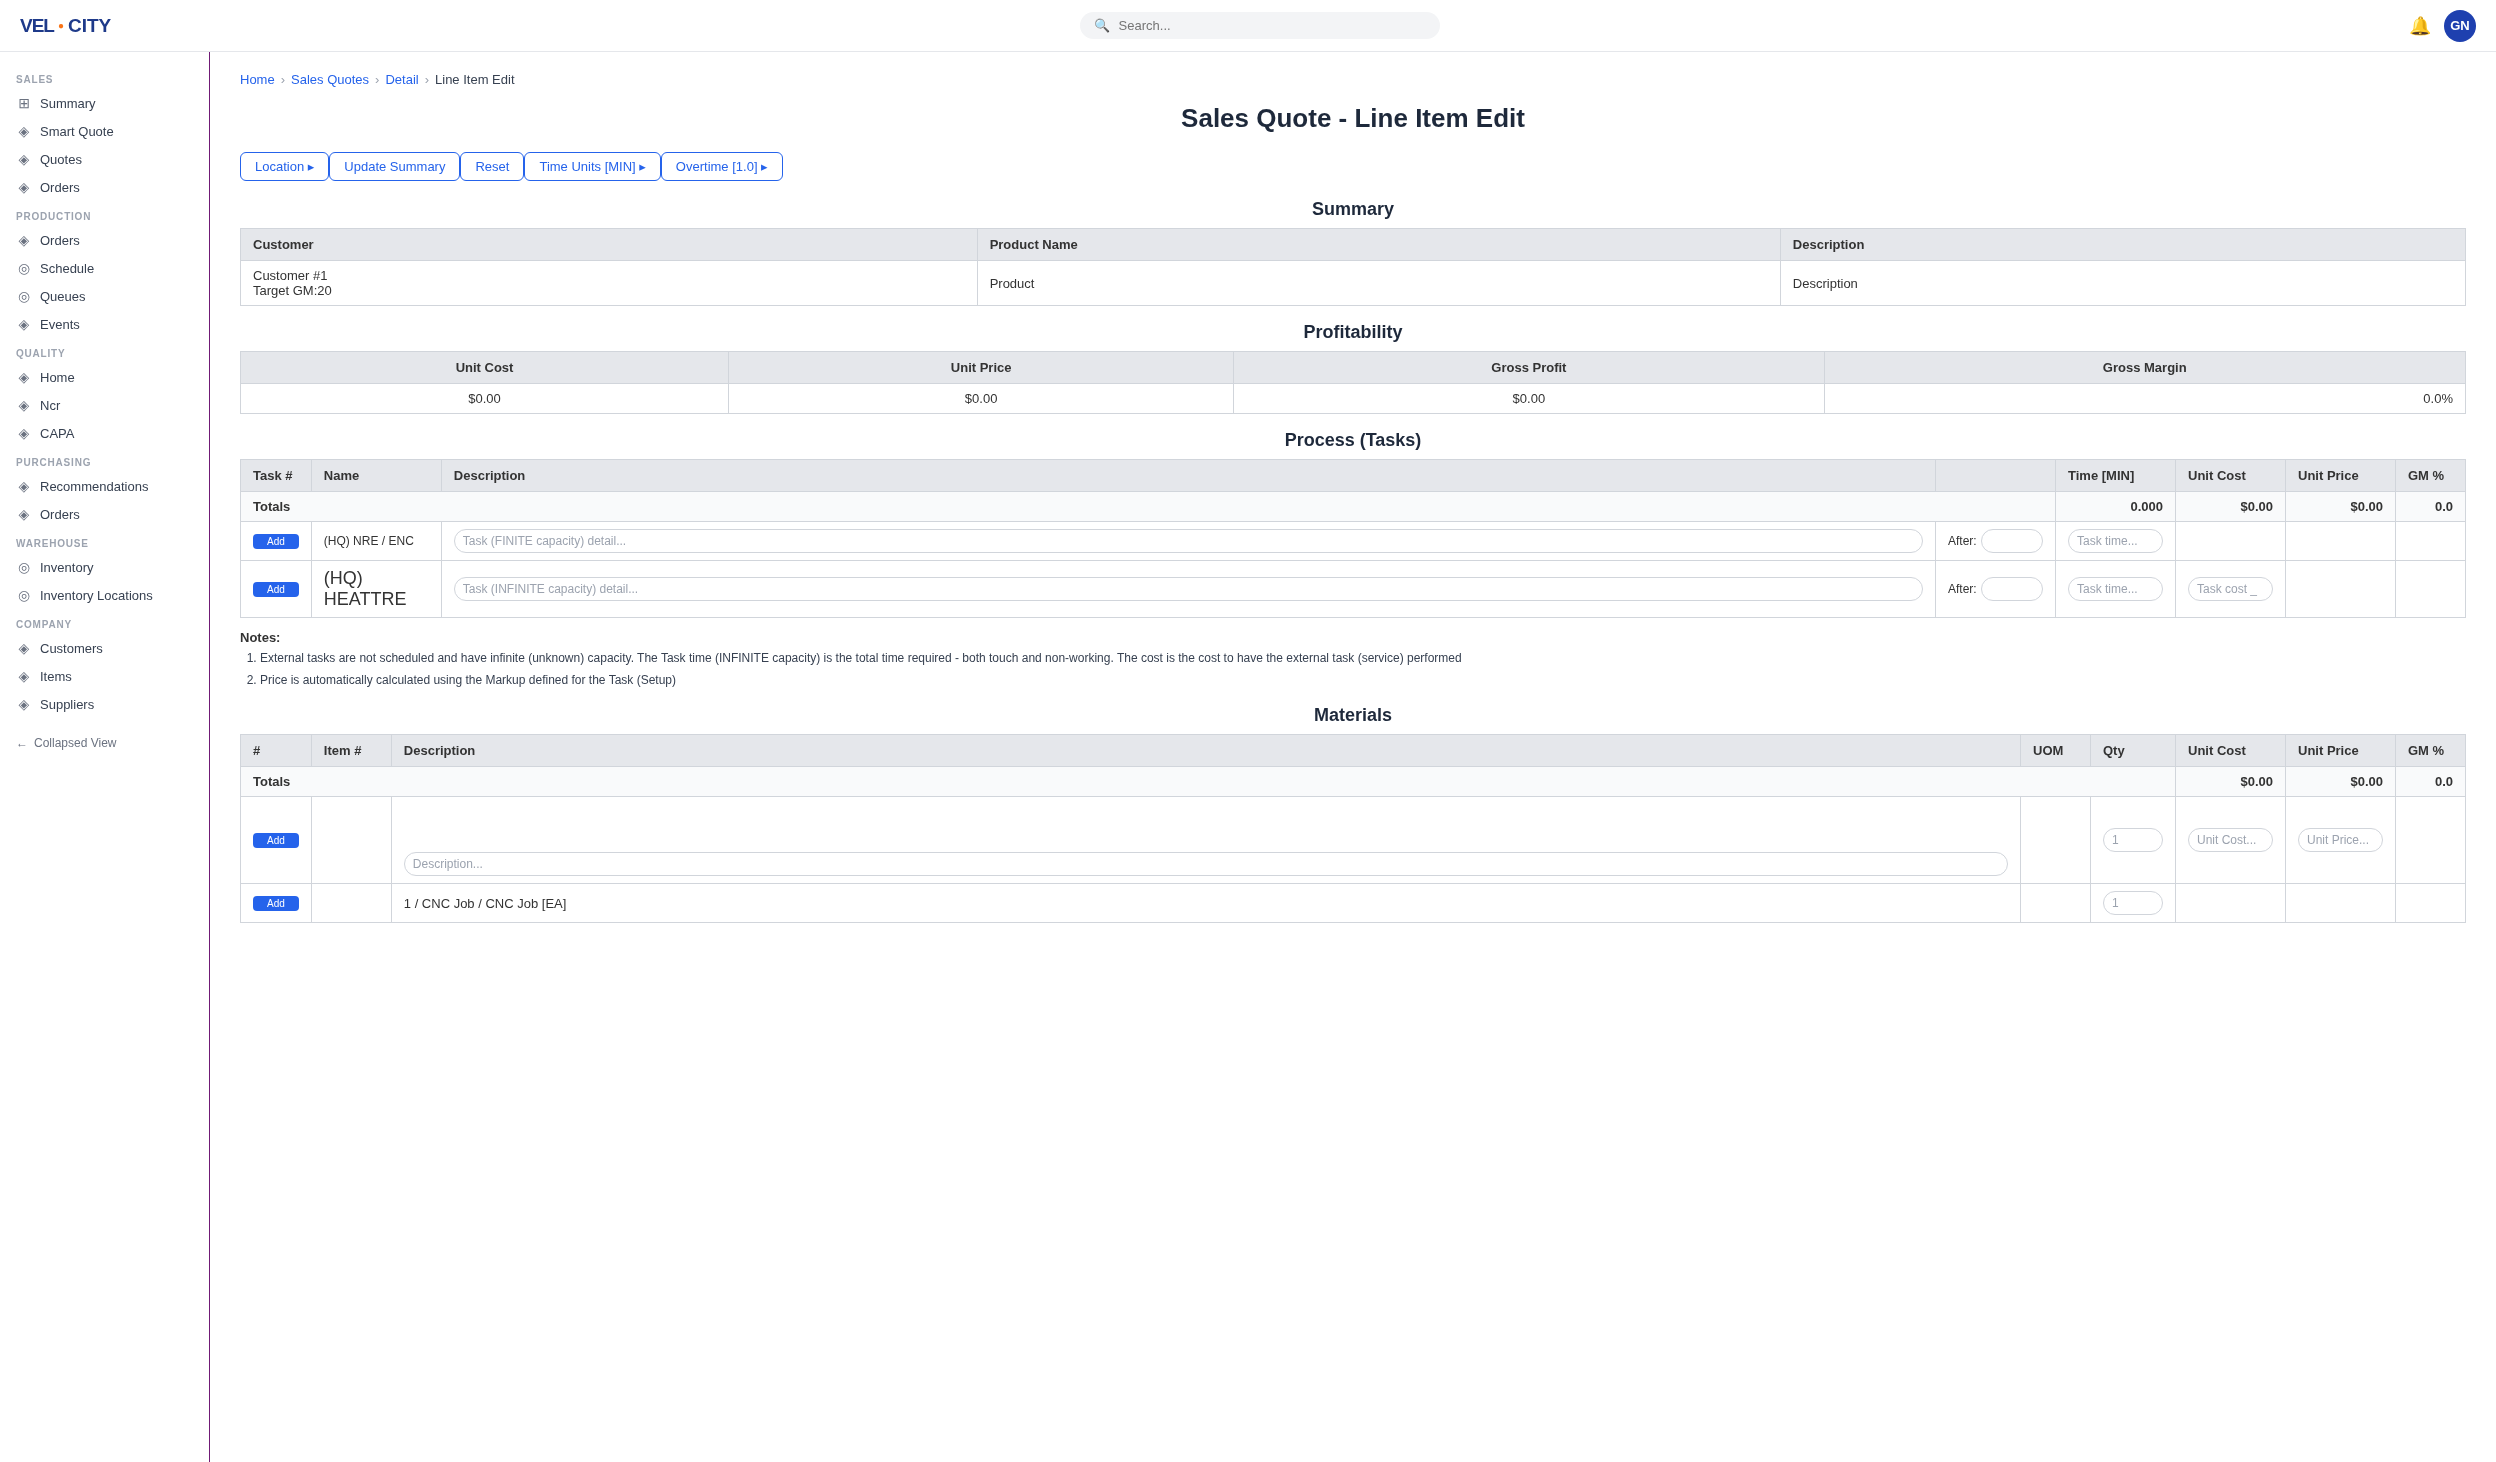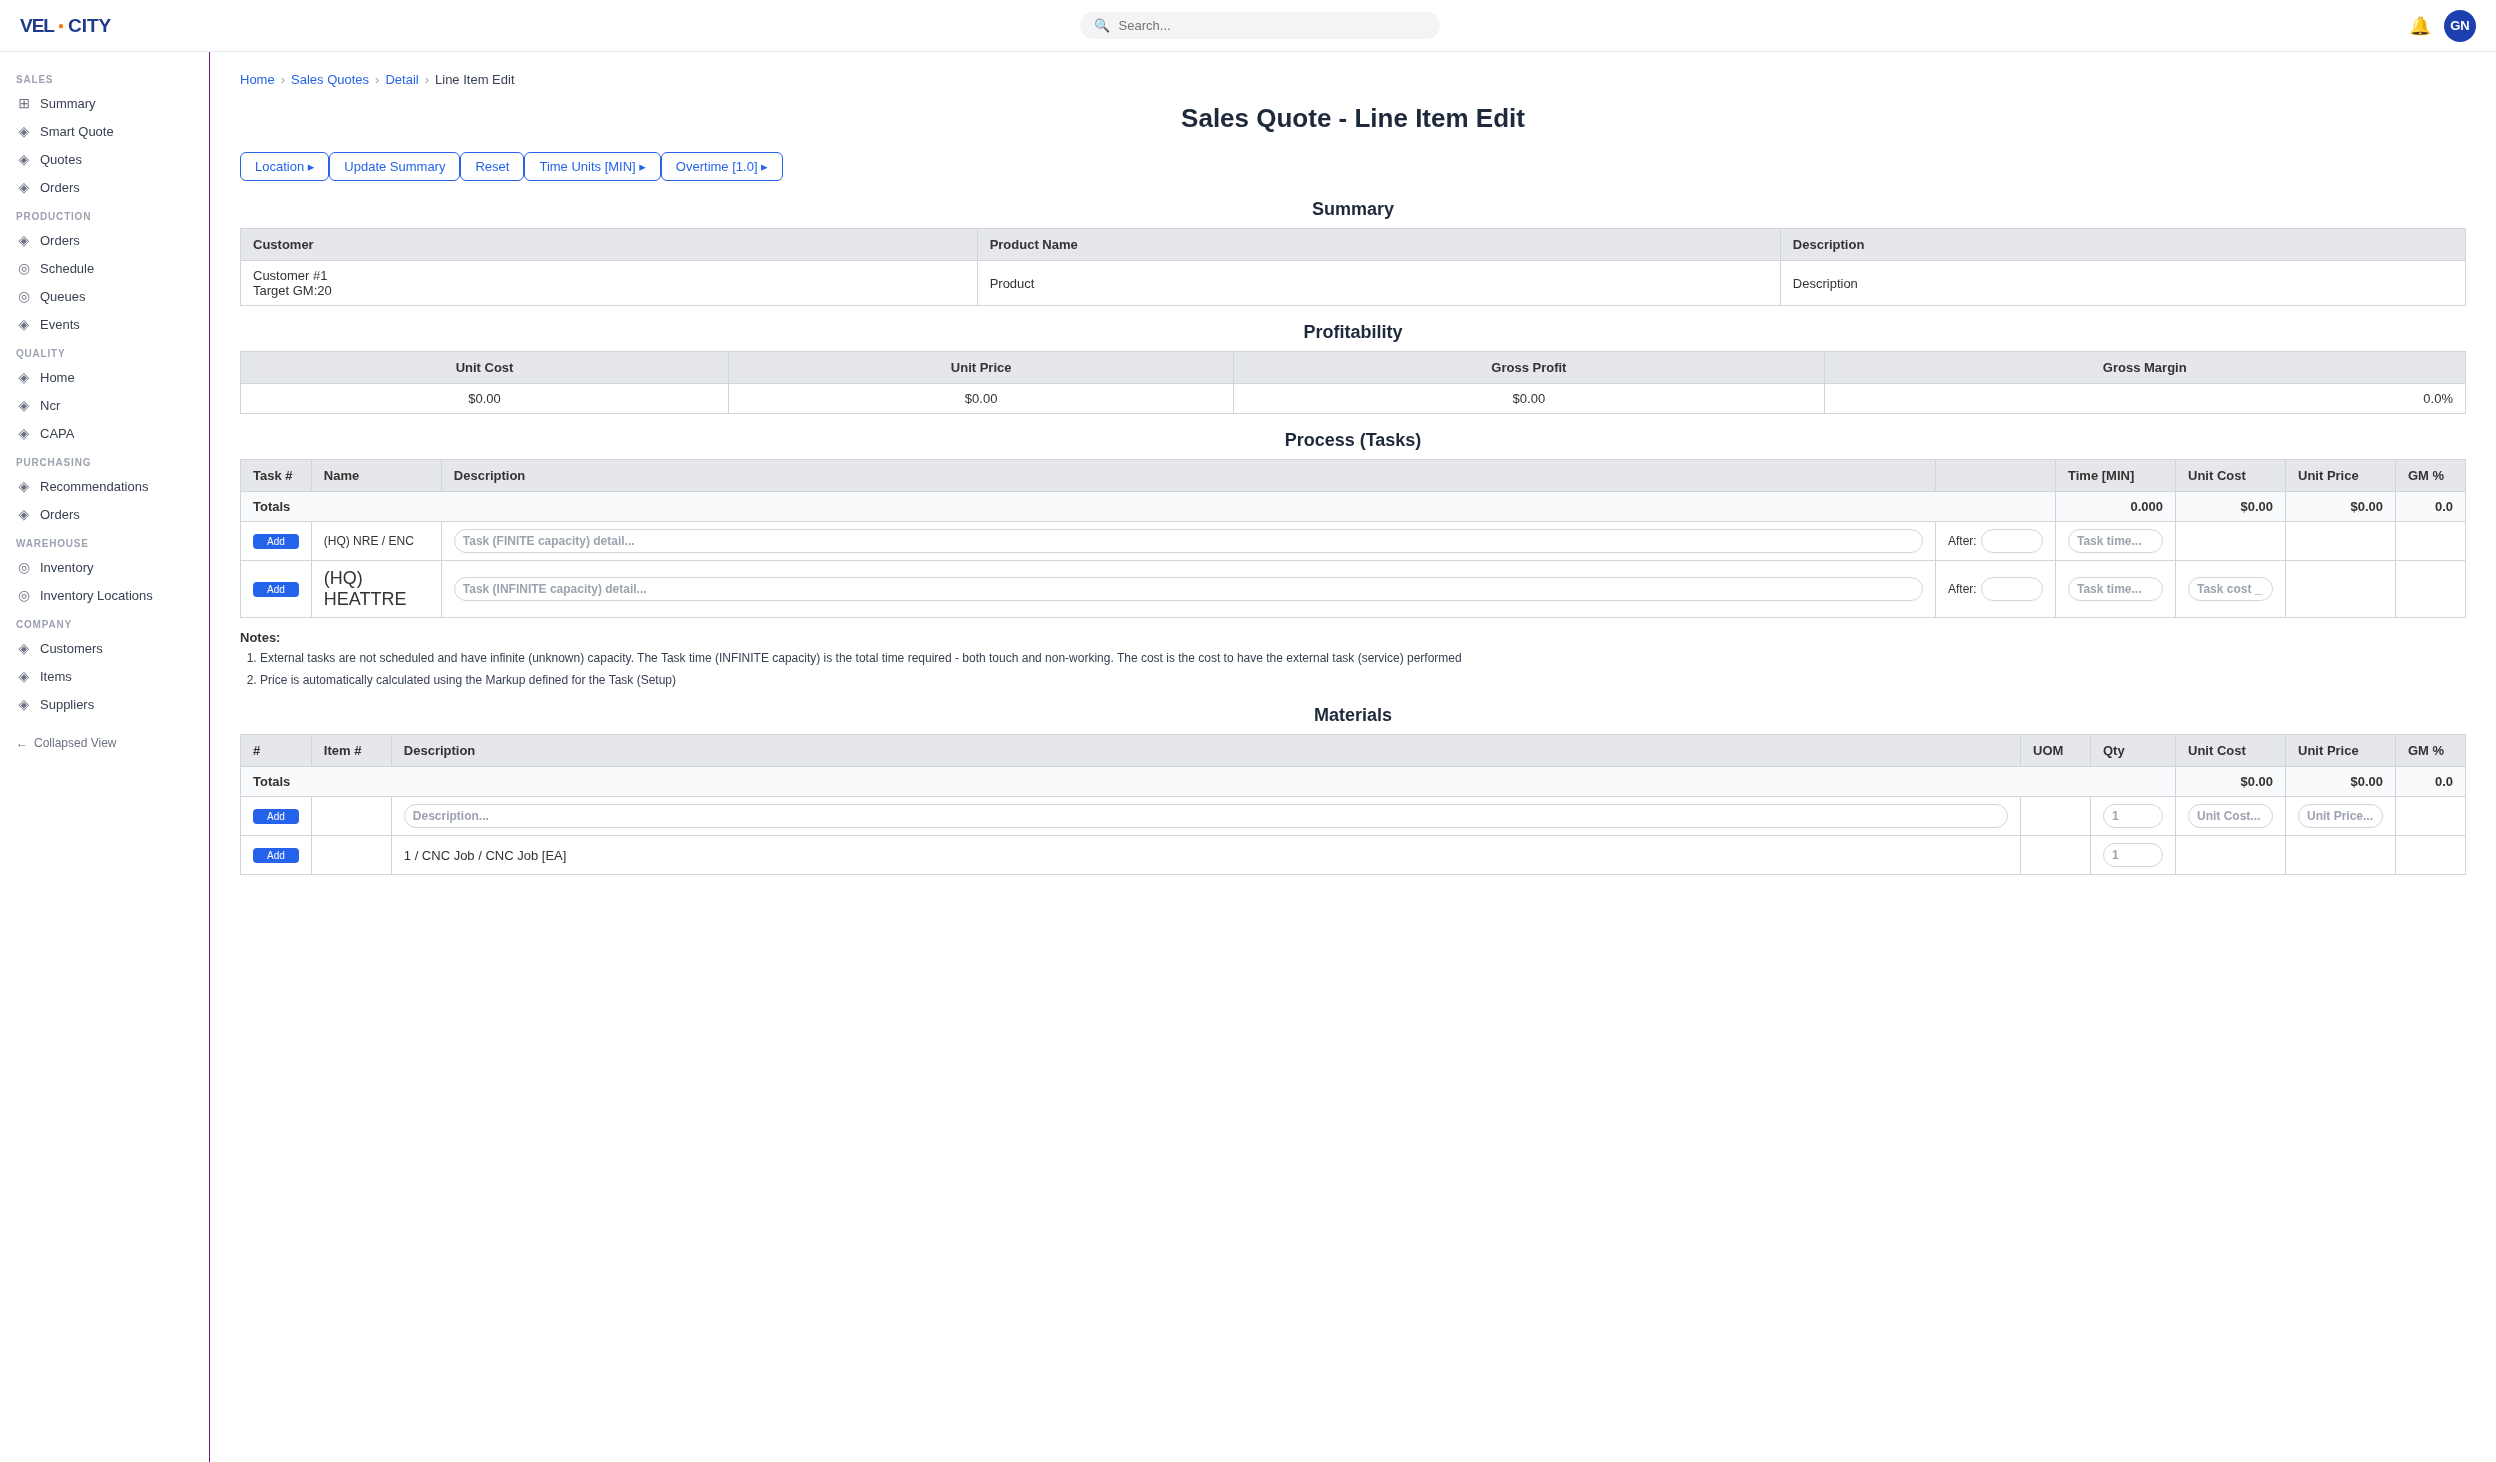--- a/index.html
+++ b/index.html
@@ -46,21 +46,21 @@
 
     
     .data-table { width: 100%; border-collapse: collapse; }
     .data-table th { background: #e5e7eb; font-weight: 600; font-size: 13px; padding: 8px 12px; text-align: left; border: 1px solid #d1d5db; }
     .data-table td { padding: 7px 12px; border: 1px solid #d1d5db; font-size: 13px; }
     .data-table .text-right { text-align: right; }
     .data-table .text-center { text-align: center; }
     .totals-row td { font-weight: 600; background: #f9fafb; }
 
     
-    .task-input { border: 1px solid #d1d5db; border-radius: 12px; padding: 4px 8px; font-size: 12px; color: #9ca3af; width: 100%; outline: none; font-weight: bold; }
+    .task-input { border: 1px solid #d1d5db; border-radius: 12px; padding: 4px 8px; font-size: 12px; color: #9ca3af; width: 100%; outline: none; }
     .task-input::placeholder { color: #9ca3af; }
 
     
     .btn-add { background: #2563eb; color: #fff; border: none; border-radius: 4px; padding: 2px 14px; font-size: 10px; cursor: pointer; }
 
     
     .notes-section { margin: 12px 0; }
     .notes-section .notes-title { font-weight: 600; font-size: 13px; margin-bottom: 4px; }
     .notes-section ol { padding-left: 20px; }
     .notes-section li { font-size: 12px; color: #374151; margin-bottom: 4px; line-height: 1.5; }
@@ -337,21 +337,21 @@
             <td colspan="5">Totals</td>
             <td class="text-right">$0.00</td>
             <td class="text-right">$0.00</td>
             <td class="text-right">0.0</td>
           </tr>
 
           <tr>
             <td><button class="btn-add">Add</button></td>
             <td></td>
             <td>
-              <input class="task-input" style="width: 100%;" placeholder="Description...">
+              <input class="task-input" style="width: 100%; margin-top: 48px;" placeholder="Description...">
             </td>
             <td></td>
             <td>
               <input class="task-input" value="1" style="width: 60px;">
             </td>
             <td>
               <input class="task-input" placeholder="Unit Cost..." style="">
             </td>
             <td>
               <input class="task-input" placeholder="Unit Price..." style="">

